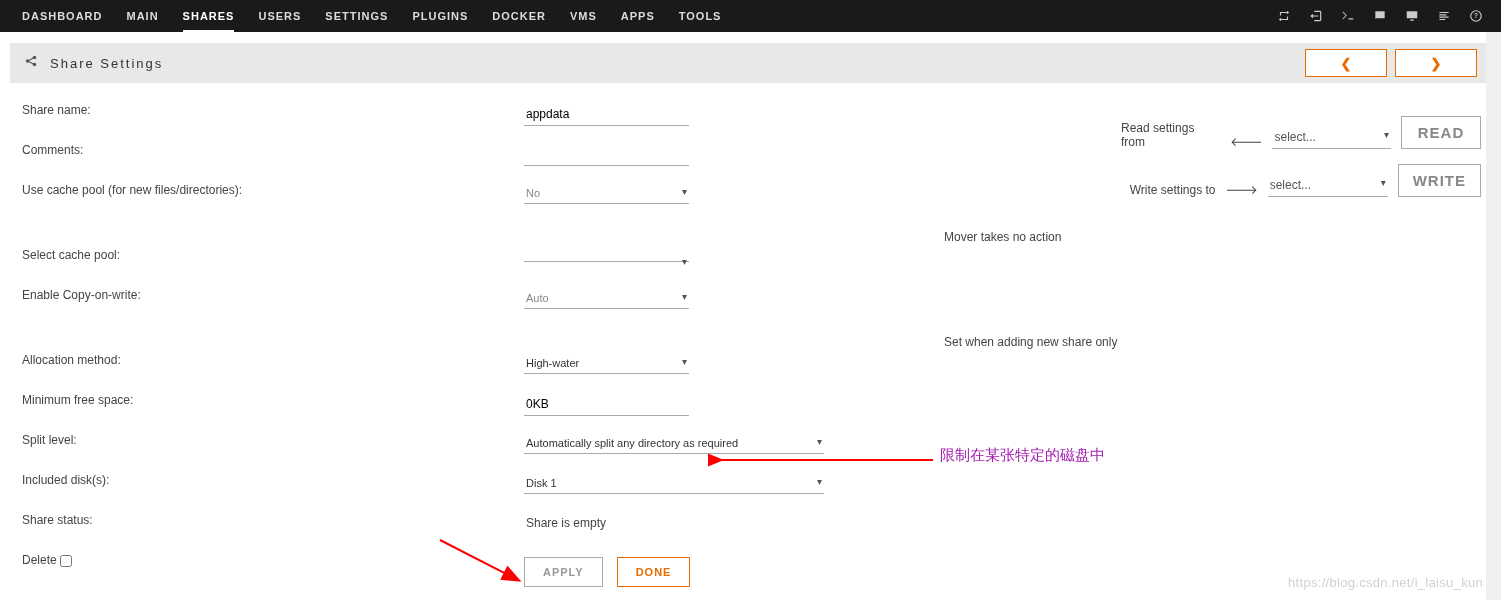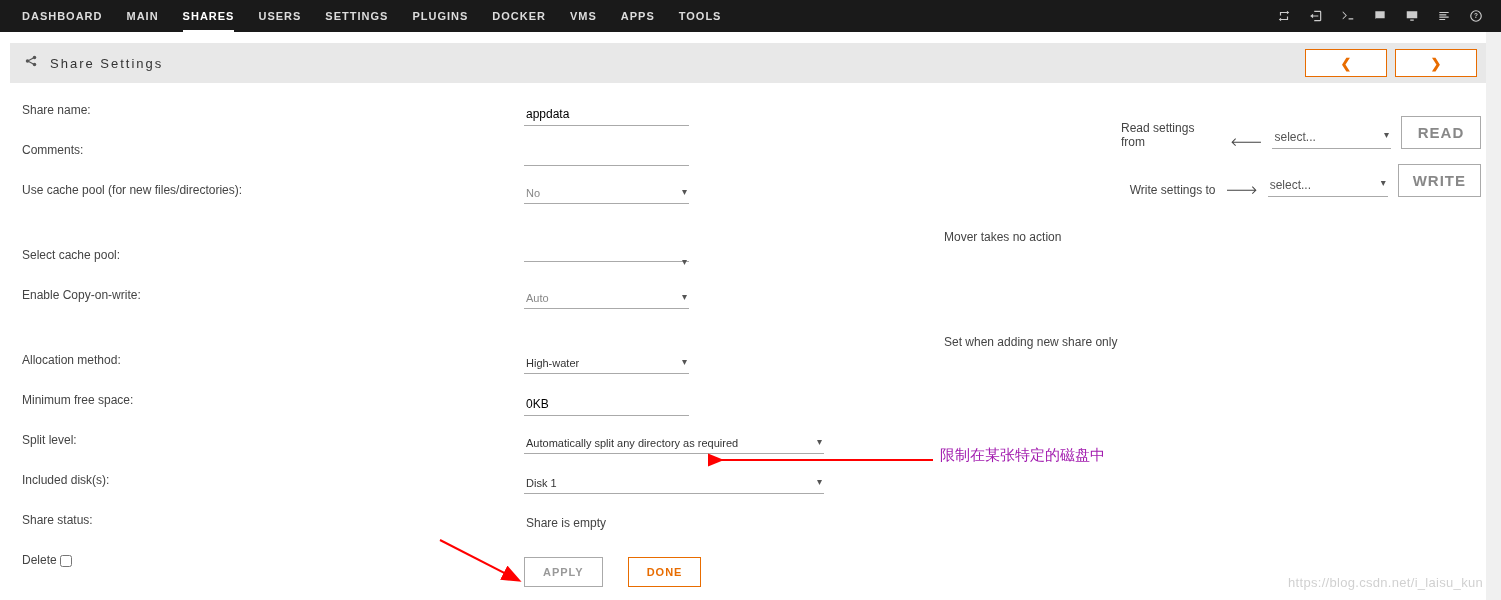--- a/index.html
+++ b/index.html
@@ -42,21 +42,21 @@
 
 .side-block { position: absolute; right: 20px; top: 18px; width: 360px; }
 .side-row { display: flex; align-items: flex-end; justify-content: flex-end; gap: 10px; height: 48px; }
 .side-label { font-size: 12px; color: #444; }
 .arrow-icon { font-size: 12px; color: #444; }
 .side-select { border: none; border-bottom: 1px solid #aaa; font-size: 12px; padding: 4px 18px 4px 2px; width: 120px; position: relative; display: inline-block; color: #555; }
 .side-select::after { content: '▾'; position: absolute; right: 2px; top: 3px; font-size: 10px; color: #555; }
 .side-btn { border: 1px solid #aaa; background: #fff; padding: 7px 14px; font-size: 15px; font-weight: 700; letter-spacing: 1px; color: #888; cursor: pointer; min-width: 80px; text-align: center; }
 
 
-.btn-row { display: flex; gap: 25px; margin-top: 4px; }
+.btn-row { display: flex; gap: 14px; margin-top: 4px; }
 .btn { border: 1px solid #aaa; padding: 8px 18px; font-size: 11px; font-weight: 700; letter-spacing: 1px; cursor: pointer; }
 .btn-apply { background: #fff; color: #999; }
 .btn-done { background: #fff; border-color: #e86c00; color: #e86c00; }
 
 .checkbox { width: 12px; height: 12px; vertical-align: middle; }
 
 
 .annot { position: absolute; color: #a21caf; font-size: 15px; }
 .annot-arrow-1 { position: absolute; top: 453px; left: 708px; width: 225px; height: 14px; }
 .annot-text-1 { top: 446px; left: 940px; font-family: "Microsoft YaHei", sans-serif; }

